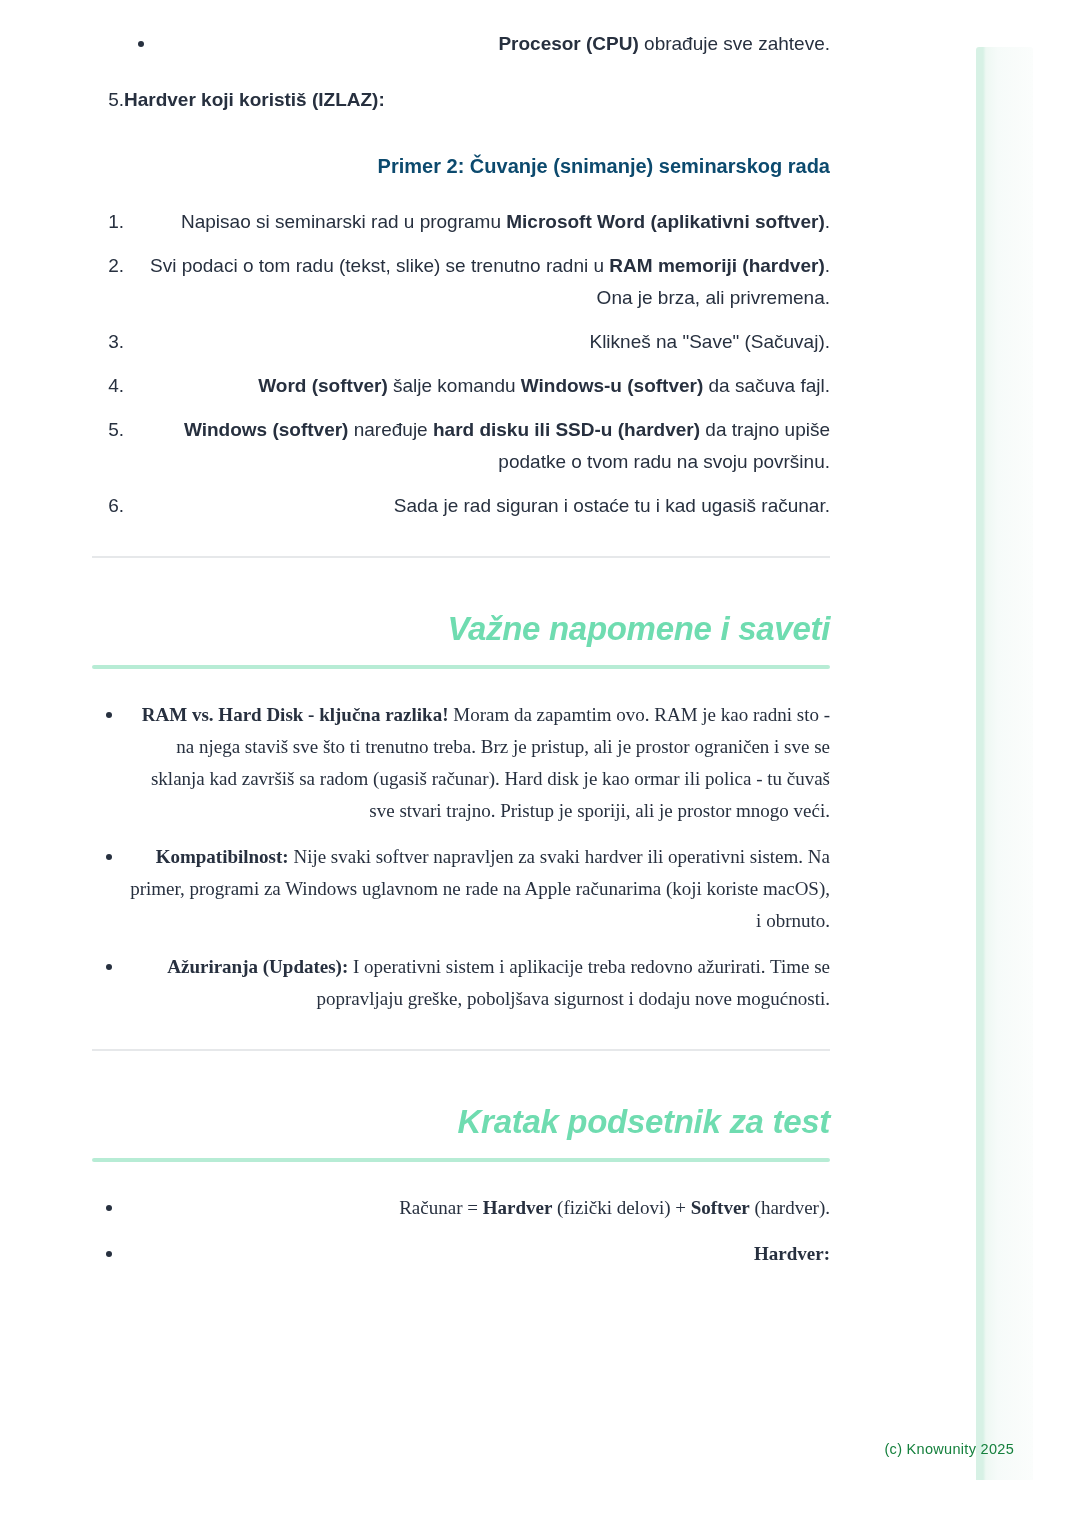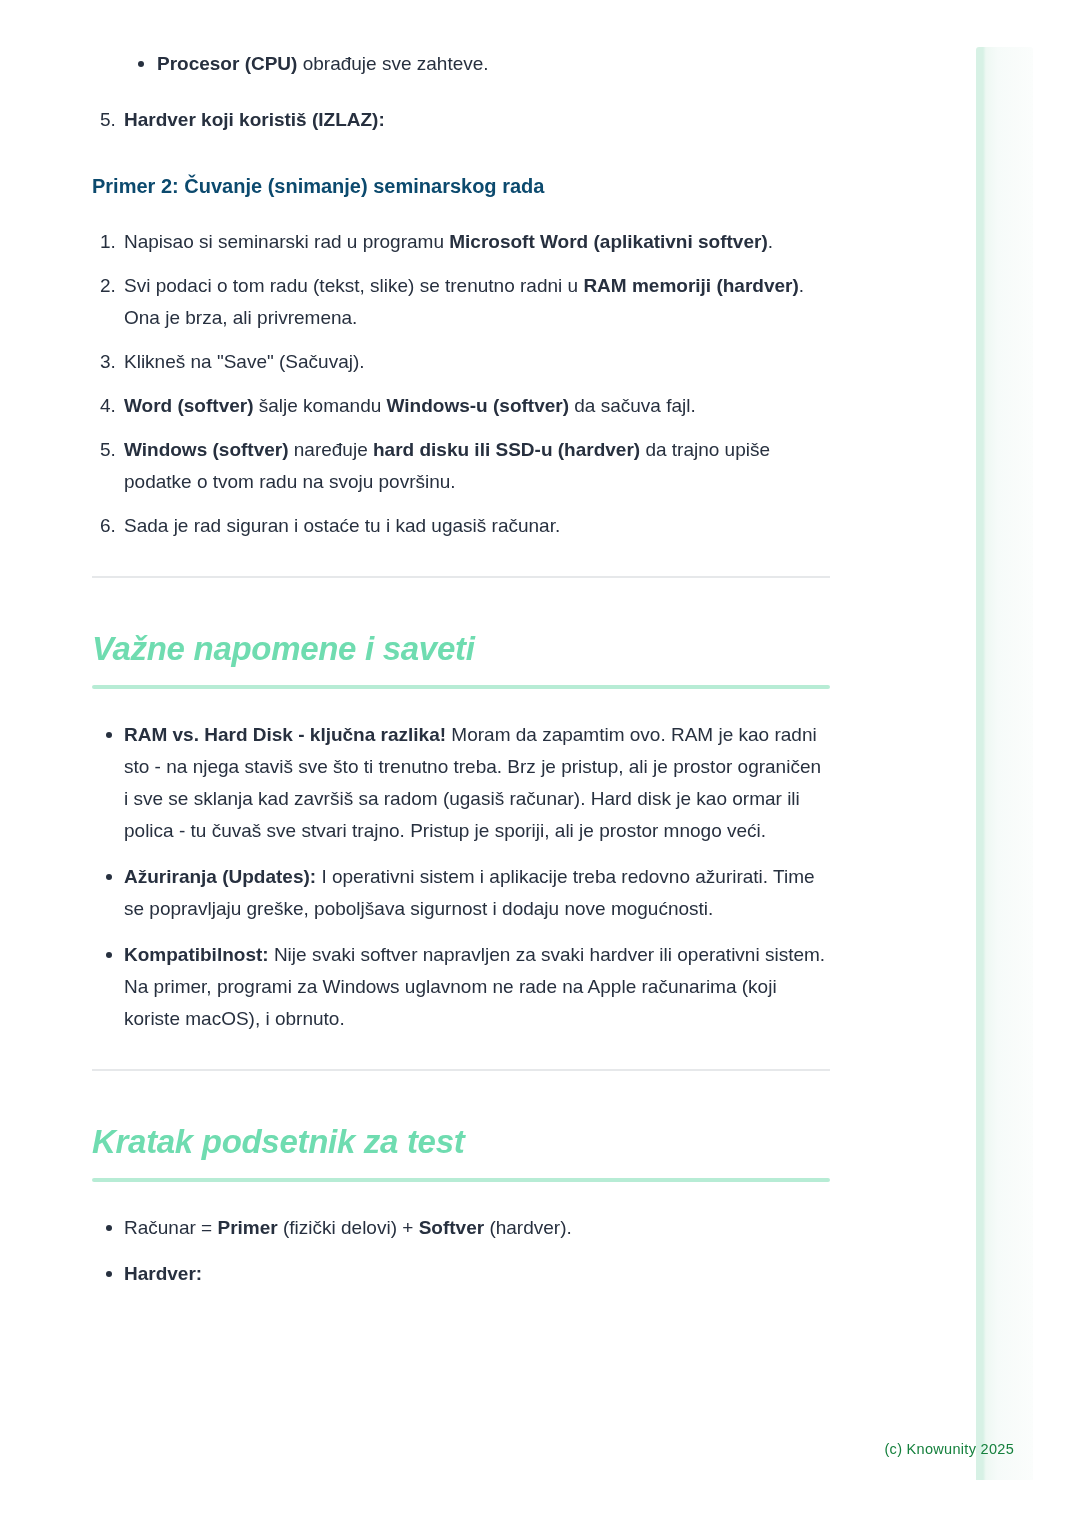--- a/index.html
+++ b/index.html
@@ -21,38 +21,39 @@
     width: 57px;
     height: 1433px;
     background: linear-gradient(90deg, #d7f1e5 0px, #d7f1e5 7px, #eef8f3 10px, #f6fbf9 22px, #fbfdfc 57px);
     border-radius: 3px 3px 0 0;
   }
   .content {
     position: absolute;
     left: 92px;
     top: 0;
     width: 738px;
-    padding-top: 48px;
+    padding-top: 28px;
+    text-align: right;
   }
   .b { font-weight: 700; }
 
   
   ul.blist { list-style: none; margin: 0; padding: 0; }
   ul.blist li { position: relative; margin-bottom: 11px; }
   ul.blist li::before {
     content: "";
     position: absolute;
     width: 6px; height: 6px;
     border-radius: 50%;
     background: #27303f;
     top: 13px;
   }
   ul.nested li { padding-left: 65px; }
   ul.nested li::before { left: 46px; }
-  ul.top li { padding-left: 32px; margin-bottom: 14px; }
+  ul.top li { padding-left: 32px; margin-bottom: 14px; font-family: Liberation Serif, serif; }
   ul.top li::before { left: 14px; }
 
   
   .numbered-item { display: flex; margin-top: 24px; margin-bottom: 10px; padding-left: 8px; }
   .numbered-item .num { flex: 0 0 24px; }
 
   
   .h3 {
     font-size: 20px;
     line-height: 28px;
@@ -149,30 +150,30 @@
         </div>
       </div>
 
     <hr class="divider">
 
     <h2 class="h2">Važne napomene i saveti</h2>
     <div class="h2-underline"></div>
 
     <ul class="blist top after-underline">
         <li><span class="b">RAM vs. Hard Disk - ključna razlika!</span><span> Moram da zapamtim ovo. RAM je kao radni sto - na njega staviš sve što ti trenutno treba. Brz je pristup, ali je prostor ograničen i sve se sklanja kad završiš sa radom (ugasiš računar). Hard disk je kao ormar ili polica - tu čuvaš sve stvari trajno. Pristup je sporiji, ali je prostor mnogo veći.</span></li>
+        <li><span class="b">Kompatibilnost:</span><span> Nije svaki softver napravljen za svaki hardver ili operativni sistem. Na primer, programi za Windows uglavnom ne rade na Apple računarima (koji koriste macOS), i obrnuto.</span></li>
         <li><span class="b">Ažuriranja (Updates):</span><span> I operativni sistem i aplikacije treba redovno ažurirati. Time se popravljaju greške, poboljšava sigurnost i dodaju nove mogućnosti.</span></li>
-        <li><span class="b">Kompatibilnost:</span><span> Nije svaki softver napravljen za svaki hardver ili operativni sistem. Na primer, programi za Windows uglavnom ne rade na Apple računarima (koji koriste macOS), i obrnuto.</span></li>
       </ul>
 
     <hr class="divider">
 
     <h2 class="h2">Kratak podsetnik za test</h2>
     <div class="h2-underline"></div>
 
     <ul class="blist top after-underline">
-        <li><span>Računar = </span><span class="b">Primer</span><span> (fizički delovi) + </span><span class="b">Softver</span><span> (hardver).</span></li>
+        <li><span>Računar = </span><span class="b">Hardver</span><span> (fizički delovi) + </span><span class="b">Softver</span><span> (hardver).</span></li>
         <li><span class="b">Hardver:</span></li>
       </ul>
 
   </main>
 
   <div class="footer">(c) Knowunity 2025</div>
 </div>
 
 </body></html>

